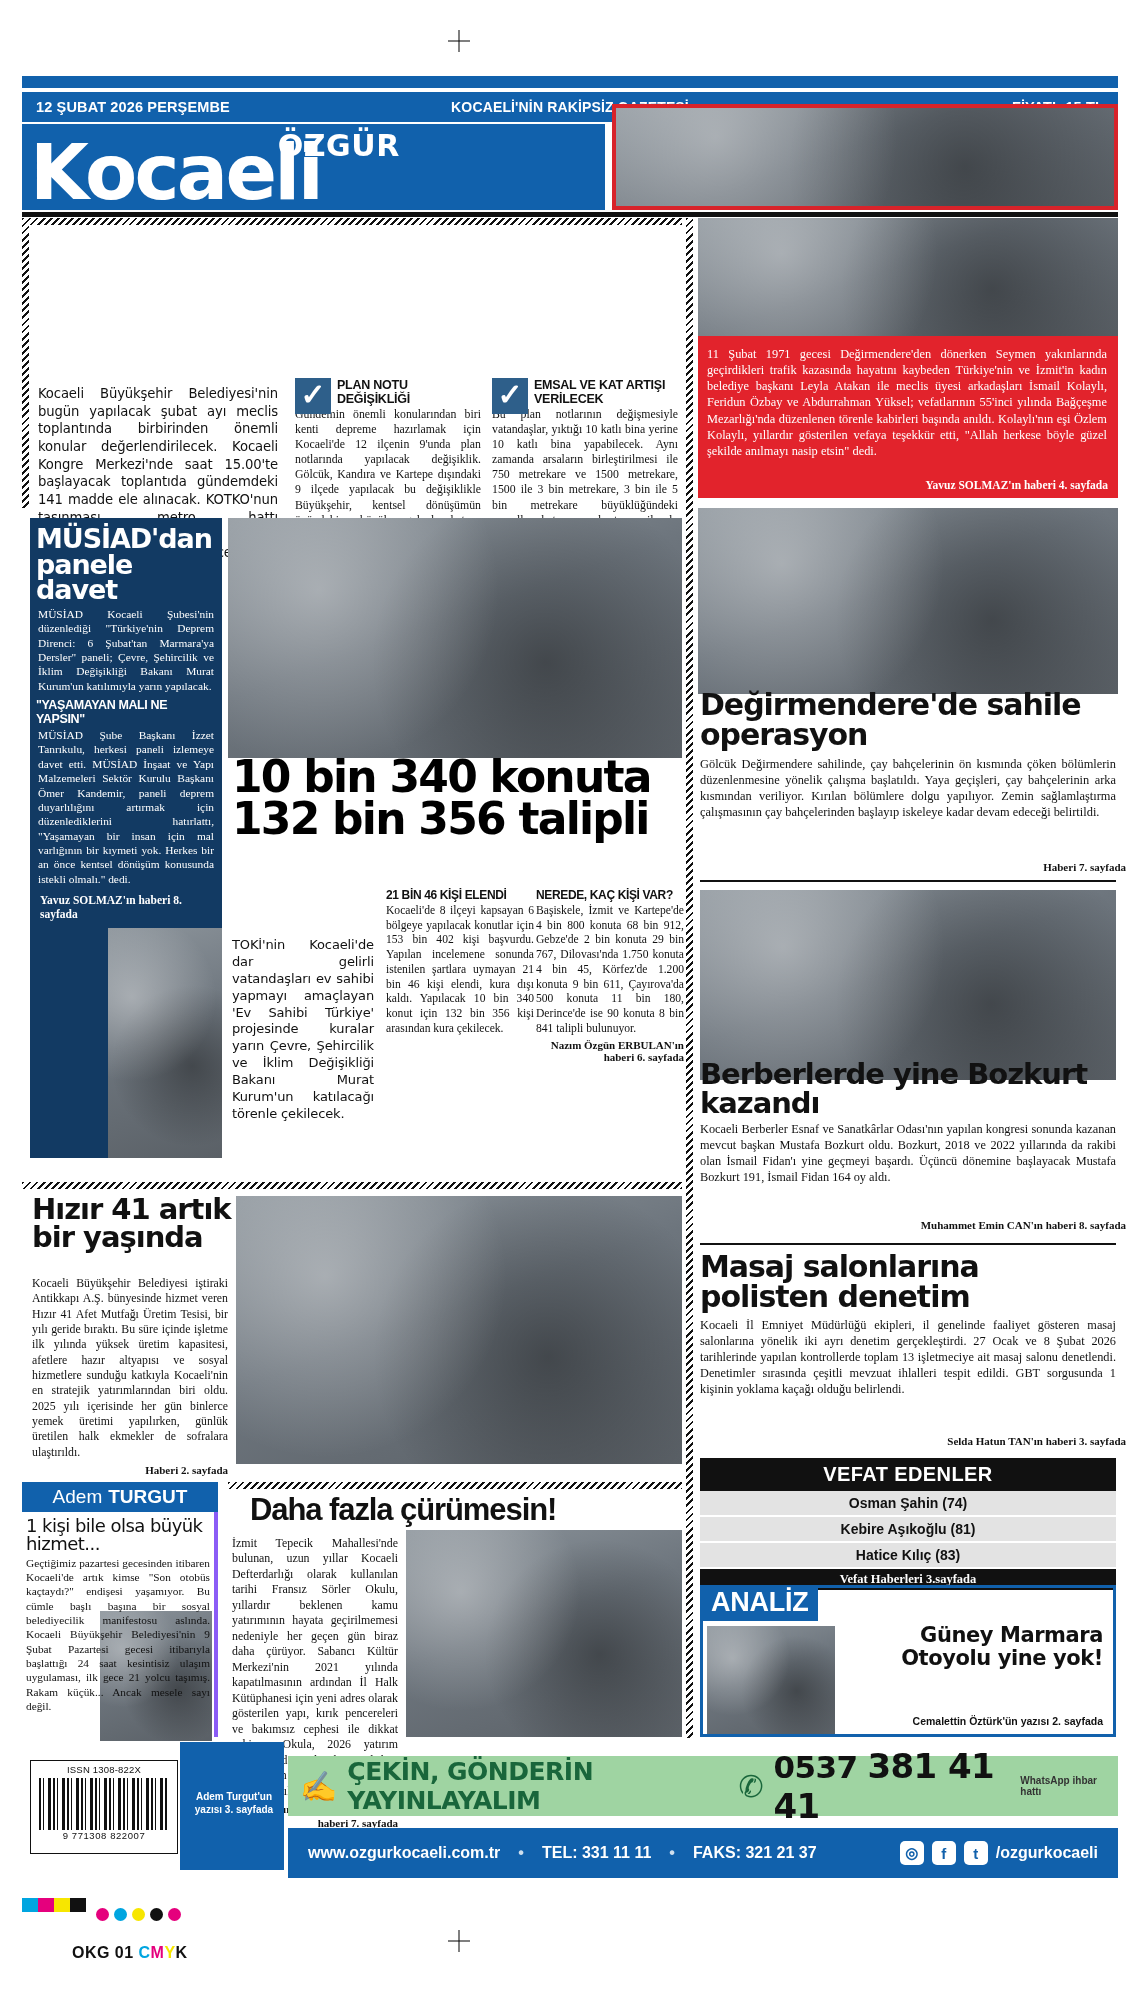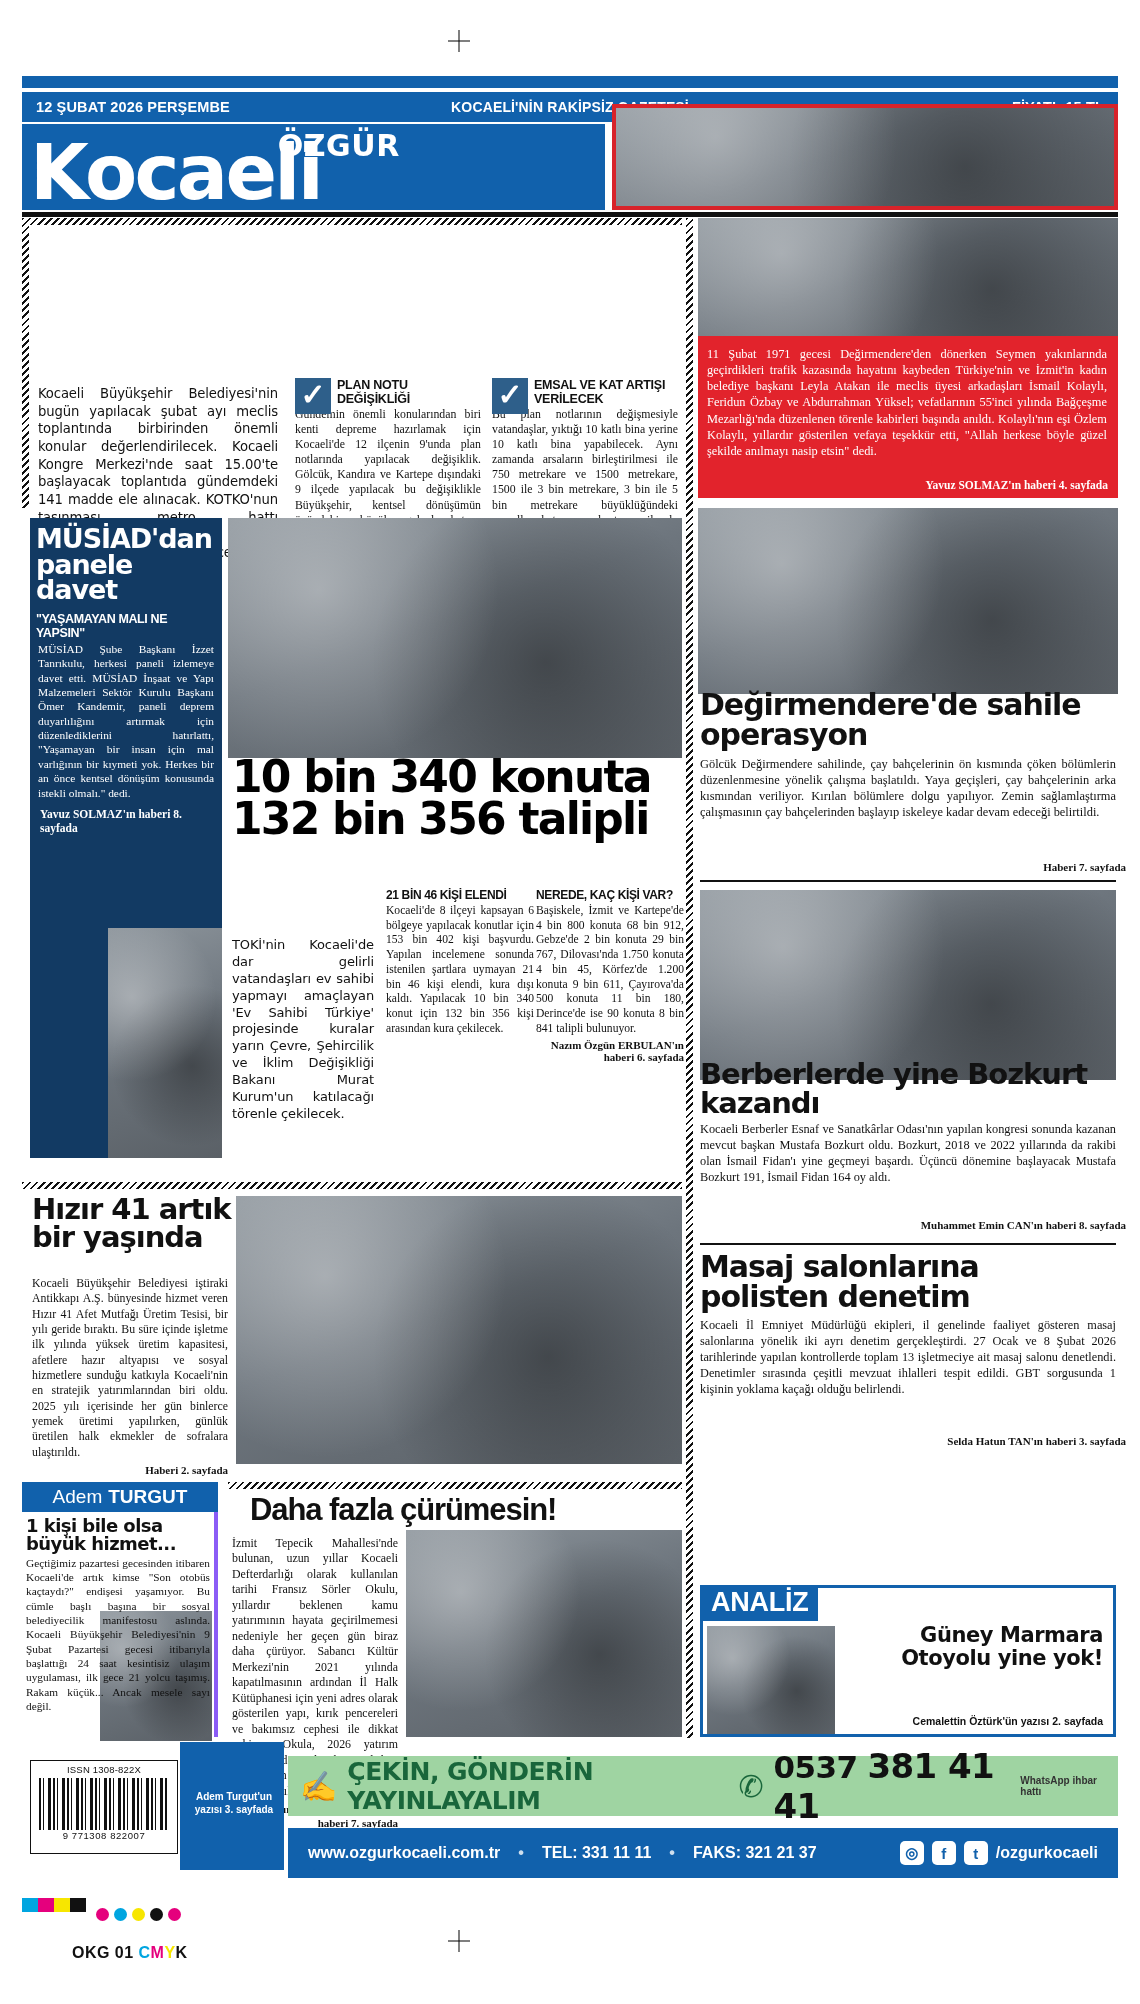--- a/index.html
+++ b/index.html
@@ -151,21 +151,21 @@
   #hizir-photo{ position:absolute; left:236px; top:1196px; width:446px; height:268px; }
 
   
   #turgut-box{ position:absolute; left:22px; top:1482px; width:196px; height:255px; border-right:4px solid #8b5cf6; }
   #turgut-name{
     width:196px; height:30px; background:#1161ac; color:#fff;
     font-size:19px; display:flex; align-items:center; justify-content:center; gap:6px;
   }
   #turgut-name b{ font-weight:bold; }
   #turgut-head{
-    font-family:"DejaVu Sans", sans-serif; font-weight:bold; font-size:18px;
+    font-family:"DejaVu Sans", sans-serif; font-weight:normal; font-size:18px;
     line-height:1.02; letter-spacing:-.03em; padding:5px 4px 2px 4px;
   }
   #turgut-text{
     font-family:"Liberation Serif", serif; font-size:11.3px; line-height:1.27;
     padding:0 4px; text-align:justify; position:relative; z-index:2;
   }
   #turgut-face{ position:absolute; right:2px; bottom:-4px; width:112px; height:130px; }
 
   
   #dfz-zig{ position:absolute; left:228px; top:1482px; width:454px; height:7px; }
@@ -320,20 +320,21 @@
   </div>
 
   <div class="checkcol" style="left:492px;">
     <div class="checkbox">✓</div>
     <div class="ttl">EMSAL VE KAT ARTIŞI VERİLECEK</div>
     <div class="txt">Bu plan notlarının değişmesiyle vatandaşlar, yıktığı 10 katlı bina yerine 10 katlı bina yapabilecek. Aynı zamanda arsaların birleştirilmesi ile 750 metrekare ve 1500 metrekare, 1500 ile 3 bin metrekare, 3 bin ile 5 bin metrekare büyüklüğündeki parsellere kat ve emsal artışı verilecek. Bu çalışma, Dünya Bankası'nın 0,69 faiz ile verdiği kredilerin de kullanılmasında önemli rol alacak.</div>
   </div>
 
   <div id="musiad">
     <h2>MÜSİAD'dan panele davet</h2>
+    <p>MÜSİAD Kocaeli Şubesi'nin düzenlediği "Türkiye'nin Deprem Direnci: 6 Şubat'tan Marmara'ya Dersler" paneli; Çevre, Şehircilik ve İklim Değişikliği Bakanı Murat Kurum'un katılımıyla yarın yapılacak.</p>
     <div class="sub">"YAŞAMAYAN MALI NE YAPSIN"</div>
     <p>MÜSİAD Şube Başkanı İzzet Tanrıkulu, herkesi paneli izlemeye davet etti. MÜSİAD İnşaat ve Yapı Malzemeleri Sektör Kurulu Başkanı Ömer Kandemir, paneli deprem duyarlılığını artırmak için düzenlediklerini hatırlattı, "Yaşamayan bir insan için mal varlığının bir kıymeti yok. Herkes bir an önce kentsel dönüşüm konusunda istekli olmalı." dedi.</p>
     <div class="sig">Yavuz SOLMAZ'ın haberi 8. sayfada</div>
     <div id="musiad-face" class="photo"></div>
   </div>
 
   <div id="toki-photo" class="photo"></div>
   <h2 id="toki-head">10 bin 340 konuta 132 bin 356 talipli</h2>
   <p id="toki-lead">TOKİ'nin Kocaeli'de dar gelirli vatandaşları ev sahibi yapmayı amaçlayan 'Ev Sahibi Türkiye' projesinde kuralar yarın Çevre, Şehircilik ve İklim Değişikliği Bakanı Murat Kurum'un katılacağı törenle çekilecek.</p>
 
@@ -390,20 +391,27 @@
   <div id="berber-photo" class="photo"></div>
   <h2 id="berber-head">Berberlerde yine Bozkurt kazandı</h2>
   <p id="berber-text">Kocaeli Berberler Esnaf ve Sanatkârlar Odası'nın yapılan kongresi sonunda kazanan mevcut başkan Mustafa Bozkurt oldu. Bozkurt, 2018 ve 2022 yıllarında da rakibi olan İsmail Fidan'ı yine geçmeyi başardı. Üçüncü dönemine başlayacak Mustafa Bozkurt 191, İsmail Fidan 164 oy aldı.</p>
   <div class="note" id="berber-note">Muhammet Emin CAN'ın haberi 8. sayfada</div>
 
   <div id="hr-b"></div>
   <h2 id="masaj-head">Masaj salonlarına polisten denetim</h2>
   <p id="masaj-text">Kocaeli İl Emniyet Müdürlüğü ekipleri, il genelinde faaliyet gösteren masaj salonlarına yönelik iki ayrı denetim gerçekleştirdi. 27 Ocak ve 8 Şubat 2026 tarihlerinde yapılan kontrollerde toplam 13 işletmeciye ait masaj salonu denetlendi. Denetimler sırasında çeşitli mevzuat ihlalleri tespit edildi. GBT sorgusunda 1 kişinin yoklama kaçağı olduğu belirlendi.</p>
   <div class="note" id="masaj-note">Selda Hatun TAN'ın haberi 3. sayfada</div>
 
+  <div id="vefat">
+    <div id="vefat-head">VEFAT EDENLER</div>
+    <div class="row">Osman Şahin (74)</div>
+    <div class="row">Kebire Aşıkoğlu (81)</div>
+    <div class="row">Hatice Kılıç (83)</div>
+    <div class="foot">Vefat Haberleri  3.sayfada</div>
+  </div>
 
   <div id="analiz">
     <div id="analiz-tab">ANALİZ</div>
     <div id="analiz-face" class="photo"></div>
     <div id="analiz-text">Güney Marmara Otoyolu yine yok!</div>
     <div id="analiz-note">Cemalettin Öztürk'ün yazısı 2. sayfada</div>
   </div>
 
   <div id="barcode">
     <div class="issn">ISSN 1308-822X</div>

